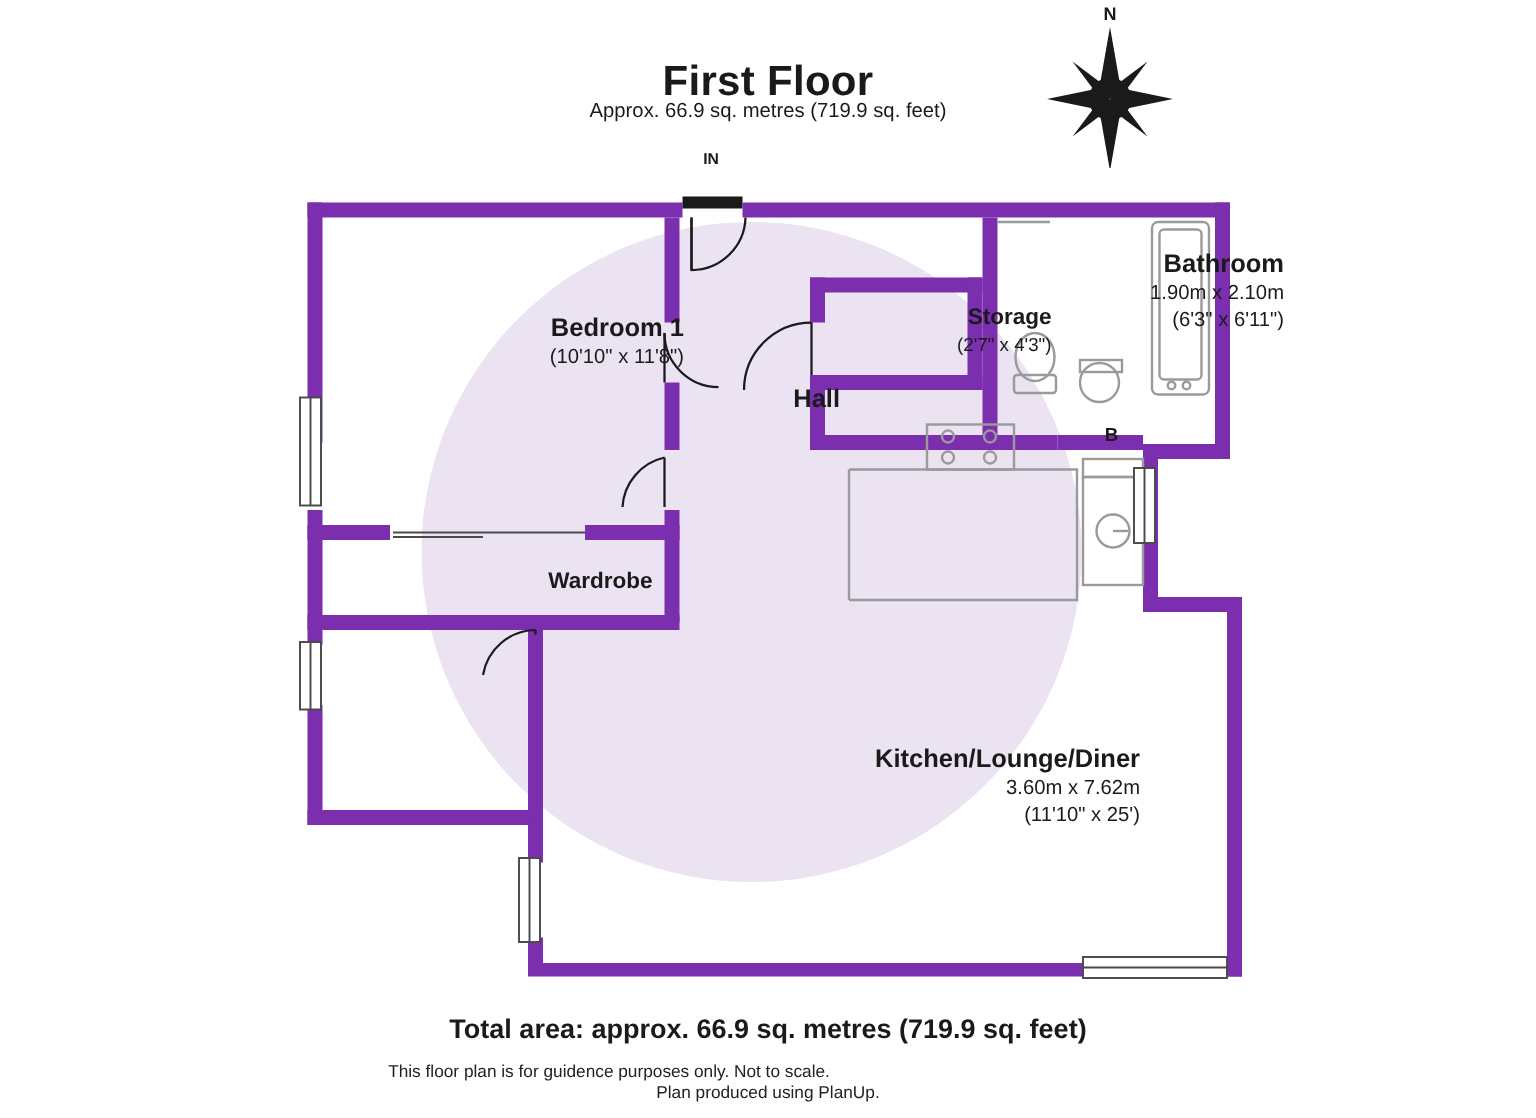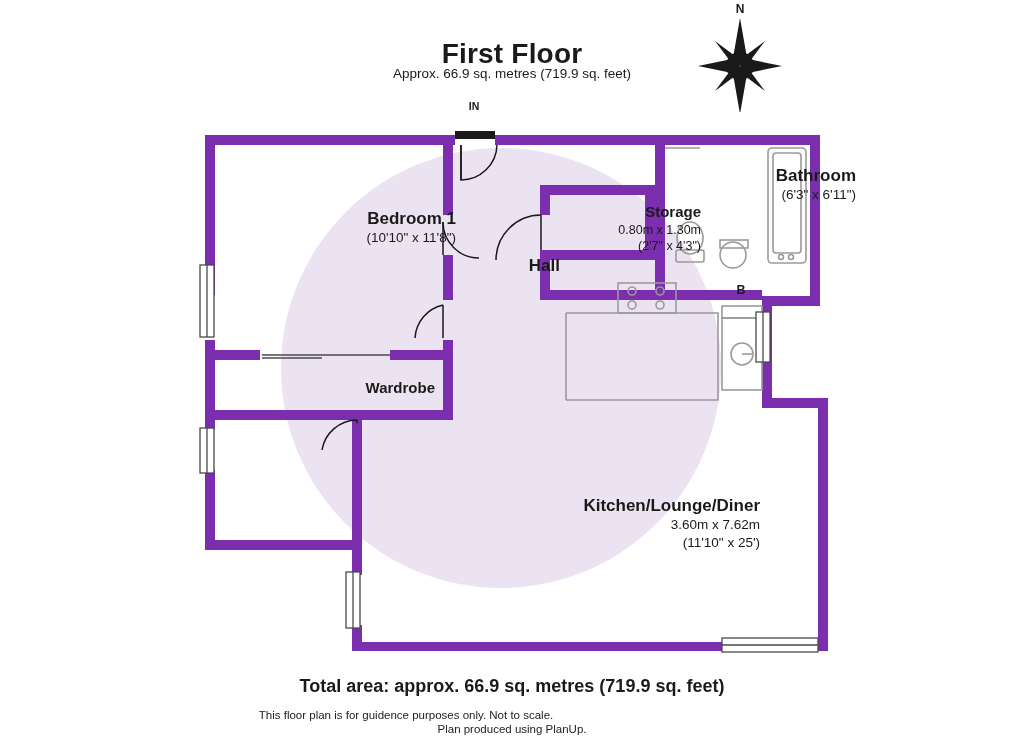--- a/index.html
+++ b/index.html
@@ -306,26 +306,26 @@
 
   </svg>
 
   <div class="room r-bed1">
     <div class="name">Bedroom 1</div>
     <div class="dim">(10'10" x 11'8")</div>
   </div>
 
   <div class="room r-bath">
     <div class="name">Bathroom</div>
+    <div class="dim">1.90m x 2.10m</div>
     <div class="dim">(6'3" x 6'11")</div>
   </div>
 
   <div class="room r-storage small">
     <div class="name">Storage</div>
-    <div class="dim">0.80m x 1.30m</div>
     <div class="dim">(2'7" x 4'3")</div>
   </div>
 
   <div class="room r-hall">
     <div class="name">Hall</div>
   </div>
 
   <div class="room r-wardrobe small">
     <div class="name">Wardrobe</div>
   </div>

